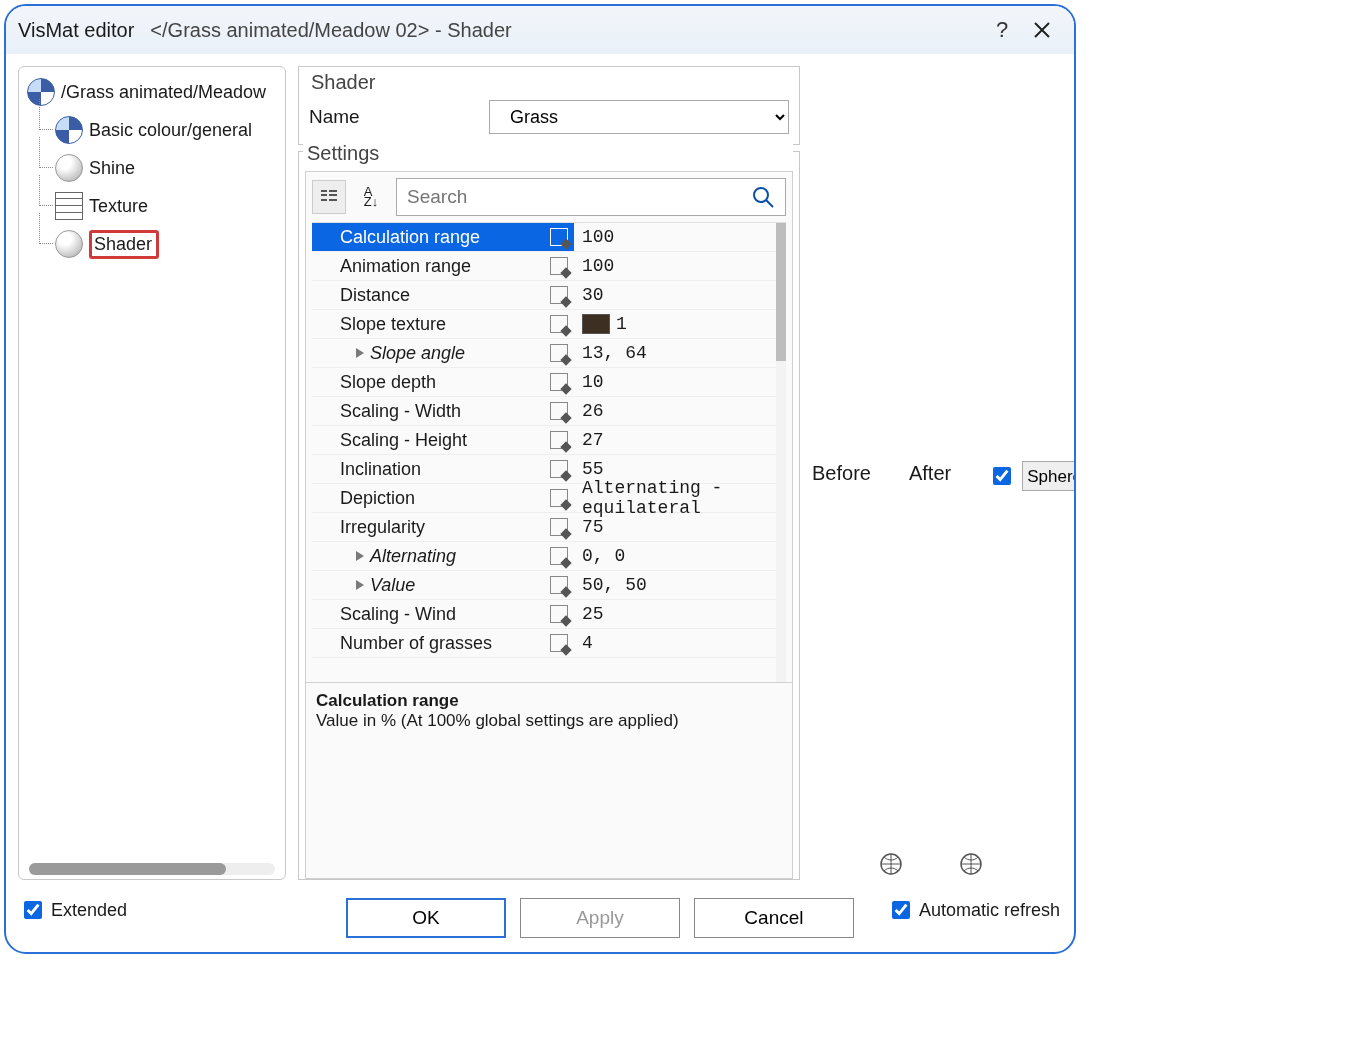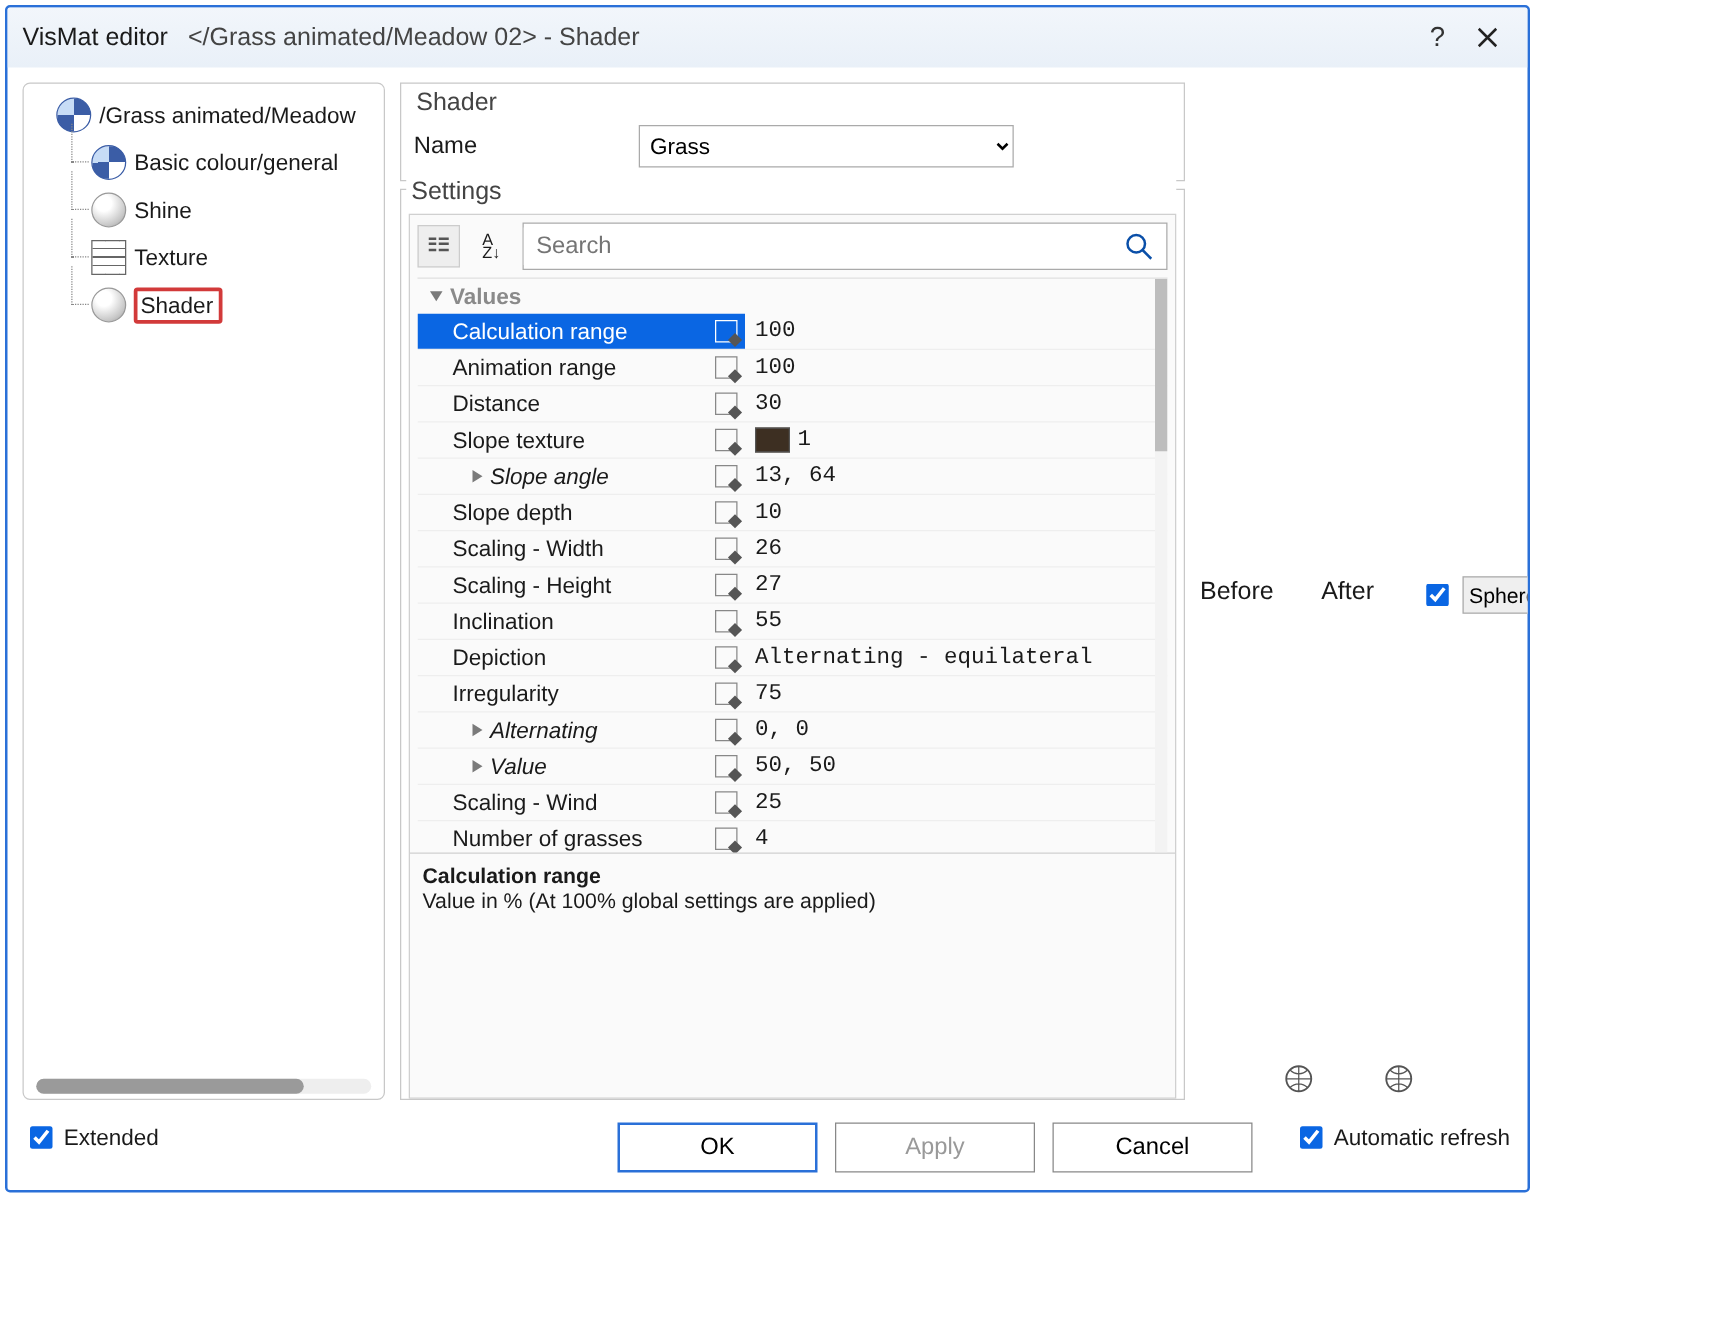--- a/index.html
+++ b/index.html
@@ -4,48 +4,48 @@
 <style>
   :root{
     --blue:#0a66e3;
     --sel:#0a66e3;
     --border:#c8c8c8;
     --panel:#f4f4f4;
     --text:#1a1a1a;
   }
   *{box-sizing:border-box;}
   body{margin:0;background:#fff;font-family:"Segoe UI",Arial,sans-serif;color:var(--text);}
-  .window{width:1220px;height:950px;margin:4px;border:2px solid #2a70d8;border-radius:4px;display:flex;flex-direction:column;overflow:hidden;}
+  .window{width:1072px;height:950px;margin:4px;border:2px solid #2a70d8;border-radius:22px;display:flex;flex-direction:column;overflow:hidden;}
   .titlebar{display:flex;align-items:center;height:48px;padding:0 12px;background:linear-gradient(#f2f6fb,#e9f0f8);font-size:20px;}
   .titlebar .app{font-weight:400;}
   .titlebar .path{margin-left:16px;color:#444;}
   .titlebar .spacer{flex:1;}
   .titlebtn{width:40px;height:48px;display:flex;align-items:center;justify-content:center;font-size:22px;color:#333;cursor:pointer;}
   .content{flex:1;display:flex;padding:12px;gap:12px;}
-  .tree-pane{width:290px;border:1px solid var(--border);border-radius:6px;padding:6px 20px;display:flex;flex-direction:column;position:relative;overflow:hidden;align-items:center;}
+  .tree-pane{width:290px;border:1px solid var(--border);border-radius:6px;padding:6px 4px;display:flex;flex-direction:column;position:relative;overflow:hidden;}
   .tree{font-size:18px;}
   .tree-root, .tree-item{display:flex;align-items:center;gap:6px;height:38px;padding-left:4px;white-space:nowrap;cursor:pointer;}
   .tree-item{padding-left:32px;position:relative;}
   .tree-item::before{content:"";position:absolute;left:16px;top:18px;width:14px;border-top:1px dotted #888;}
   .tree-item::after{content:"";position:absolute;left:16px;top:-12px;height:31px;border-left:1px dotted #888;}
   .tree-item:first-of-type::after{top:0;height:19px;}
   .ico{width:28px;height:28px;display:inline-flex;align-items:center;justify-content:center;}
   .ico-pie{border-radius:50%;background:conic-gradient(#3b5da6 0 90deg,#fff 90deg 180deg,#3b5da6 180deg 270deg,#c7dcf6 270deg 360deg);border:1px solid #3b5da6;}
   .ico-ball{border-radius:50%;background:radial-gradient(circle at 35% 30%,#fff 0 25%,#c8c8c8 70%,#999 100%);border:1px solid #999;}
   .ico-brick{background:repeating-linear-gradient(0deg,#fff 0 6px,#666 6px 7px),repeating-linear-gradient(90deg,transparent 0 10px,#666 10px 11px);border:1px solid #666;}
   .hl-red{border:3px solid #d23a3a;border-radius:3px;padding:1px 4px 1px 2px;}
   .tree-scroll{position:absolute;bottom:4px;left:10px;right:10px;height:12px;background:#eee;border-radius:6px;}
   .tree-scroll .thumb{width:80%;height:100%;background:#9a9a9a;border-radius:6px;}
 
   .main-pane{flex:1;display:flex;flex-direction:column;gap:6px;}
   .group{border:1px solid var(--border);padding:8px 10px 10px;}
   .group-title{font-size:20px;color:#444;margin:-18px 0 6px -2px;background:#fff;display:inline-block;padding:0 4px;}
   .row{display:flex;align-items:center;}
   .label{width:180px;font-size:19px;}
-  select.big, input.big{height:34px;font-size:18px;padding:3px 4px;border:1px solid #aaa;background:#fff;}
+  select.big, input.big{height:34px;font-size:18px;padding:3px 16px;border:1px solid #aaa;background:#fff;}
   select.big{width:300px;}
 
   .settings-inner{border:1px solid #d0d0d0;background:#fafafa;}
   .toolbar{display:flex;align-items:center;gap:8px;padding:6px 6px 0 6px;}
   .tbtn{width:34px;height:34px;display:flex;align-items:center;justify-content:center;border:1px solid #ccc;background:#eee;font-size:14px;cursor:pointer;}
   .search{flex:1;display:flex;align-items:center;border:1px solid #aaa;background:#fff;height:38px;}
   .search input{flex:1;border:0;outline:0;font-size:19px;padding:4px 10px;color:#666;}
   .search svg{margin:0 10px;}
 
   .grid-wrap{position:relative;margin:6px 6px 0 6px;height:460px;overflow:hidden;border-top:1px solid #e0e0e0;}
@@ -169,24 +169,20 @@
               <input placeholder="Search" style="">
               <svg width="24" height="24">
                   <circle cx="10" cy="10" r="7" stroke="#0a4fa8" stroke-width="2" fill="none"></circle>
                   <line x1="15" y1="15" x2="22" y2="22" stroke="#0a4fa8" stroke-width="2"></line>
                 </svg>
             </div>
           </div>
 
           <div class="grid-wrap">
             <div class="grid-body" id="grid-body">
-                <div class="cat">
-                  <span class="tri"></span>
-                  <span>Values</span>
-                </div>
                 <div class="prow sel">
                   <div class="pname-cell">
                     <div class="pname">
                       <span>Calculation range</span>
                     </div>
                     <div class="pedit" style="border-color: rgb(255, 255, 255);"></div>
                   </div>
                   <div class="pval">
                     <span>100</span>
                   </div>

